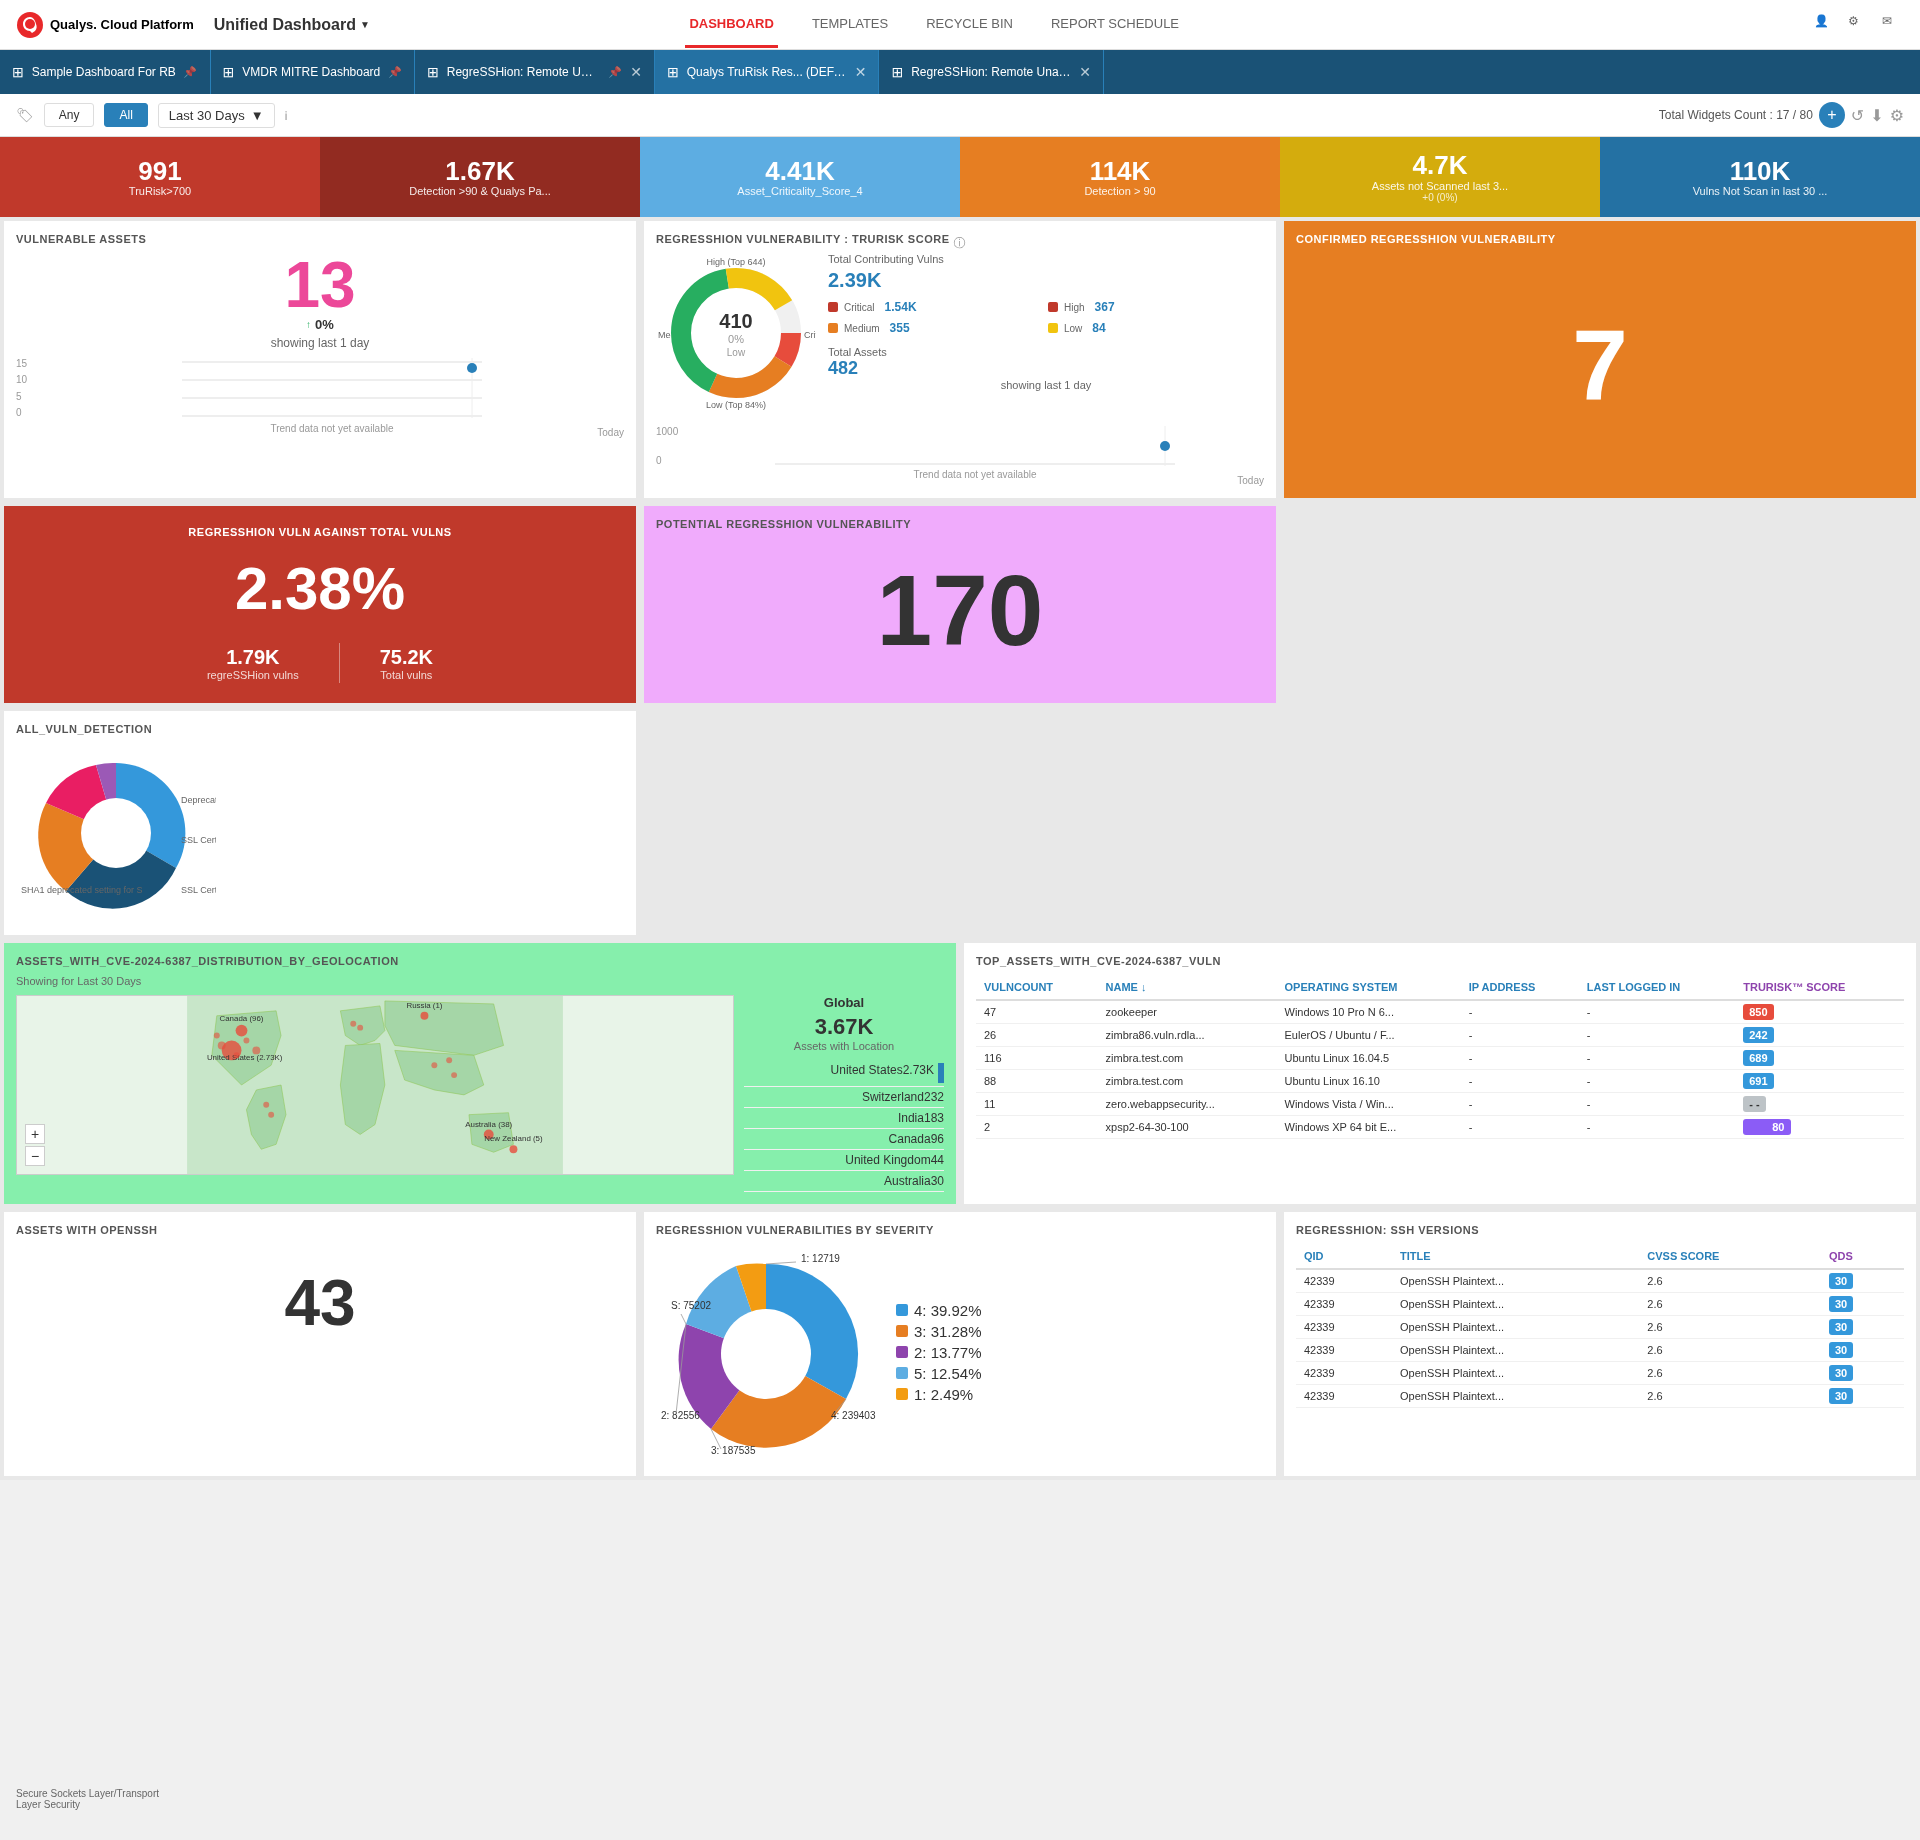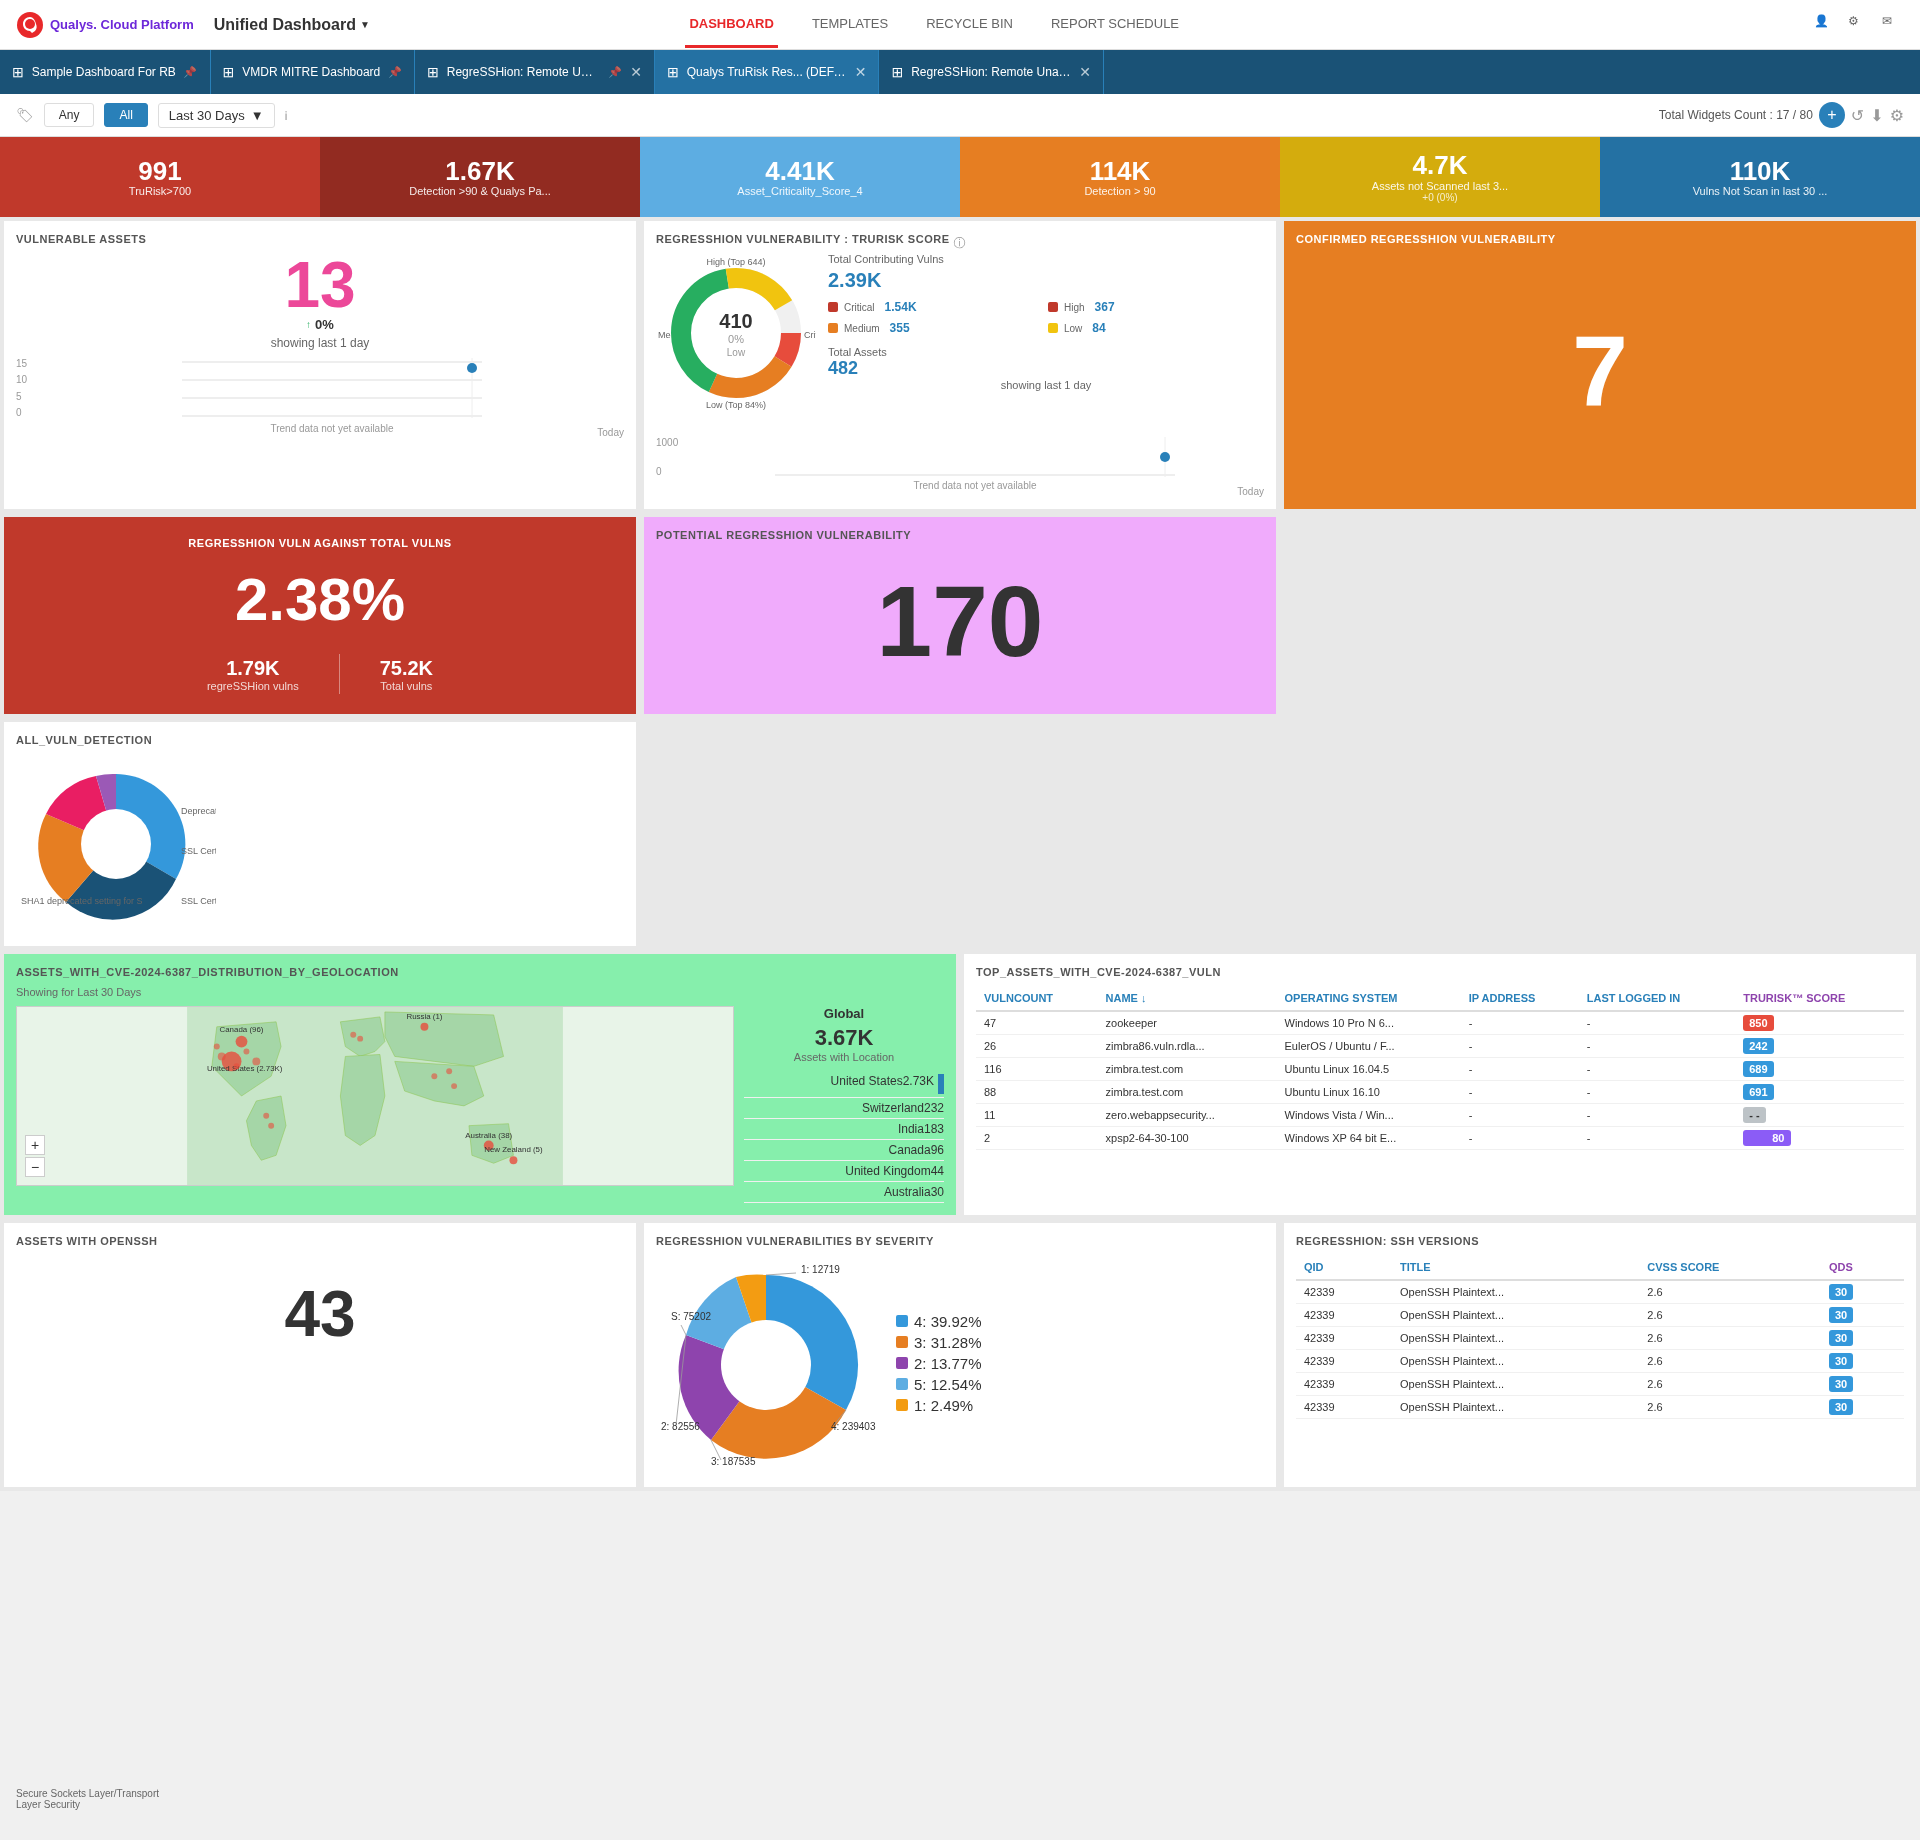--- a/index.html
+++ b/index.html
@@ -1,20 +1,20 @@
 <!DOCTYPE html>
 <html><head>
   <meta charset="utf-8">
   <style>
     * { box-sizing: border-box; margin: 0; padding: 0; }
     body { font-family: Arial, sans-serif; font-size: 12px; background: #f0f0f0; color: #333; width: 1920px; min-height: 1840px; }
 
     
     .top-bar { display: flex; align-items: center; background: #fff; border-bottom: 1px solid #ddd; padding: 0 16px; height: 50px; }
-    .logo { display: flex; align-items: center; gap: 6px; font-size: 13px; font-weight: bold; color: #6d28d9; margin-right: 20px; }
+    .logo { display: flex; align-items: center; gap: 6px; font-size: 13px; font-weight: bold; color: #000000; margin-right: 20px; }
     .logo-icon { width: 28px; height: 28px; }
     .dashboard-title { display: flex; align-items: center; gap: 4px; font-size: 16px; font-weight: bold; color: #333; }
     .chevron-down { font-size: 10px; }
     .nav-tabs { display: flex; gap: 30px; margin-left: auto; margin-right: auto; }
     .nav-tab { padding: 14px 4px; font-size: 13px; color: #666; cursor: pointer; border-bottom: 3px solid transparent; text-decoration: none; }
     .nav-tab.active { color: #e8282a; border-bottom: 3px solid #e8282a; font-weight: bold; }
     .top-icons { display: flex; gap: 12px; margin-left: auto; align-items: center; }
     .top-icon { width: 22px; height: 22px; color: #666; cursor: pointer; }
 
     
@@ -304,21 +304,21 @@
             <span style="font-size:12px;font-weight:bold;color:#2980b9;margin-left:4px;">84</span>
           </div>
         </div>
         <div class="total-assets" style="margin-top:8px;">
           <div style="font-size:11px;color:#666;">Total Assets</div>
           <div class="total-val">482</div>
           <div class="showing-label">showing last 1 day</div>
         </div>
       </div>
     </div>
-    <div style="position:relative;height:60px;margin-top:24px;">
+    <div style="position:relative;height:60px;margin-top:13px;">
       <div style="position:absolute;left:0;top:0;bottom:20px;display:flex;flex-direction:column;justify-content:space-between;font-size:10px;color:#999;">
         <span>1000</span>
           <span>0</span>
       </div>
       <div style="position:absolute;left:30px;right:0;top:0;bottom:20px;">
         <svg width="100%" height="100%" viewBox="0 0 400 40">
           <line x1="0" y1="38" x2="400" y2="38" stroke="#ddd" stroke-width="1"></line>
           <line x1="390" y1="0" x2="390" y2="40" stroke="#eee" stroke-width="1"></line>
           <circle cx="390" cy="20" r="5" fill="#2980b9"></circle>
         </svg>

